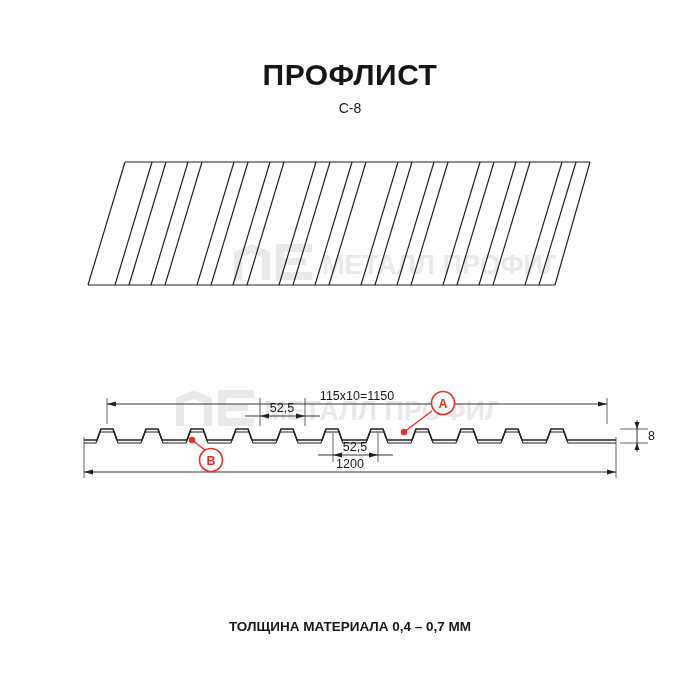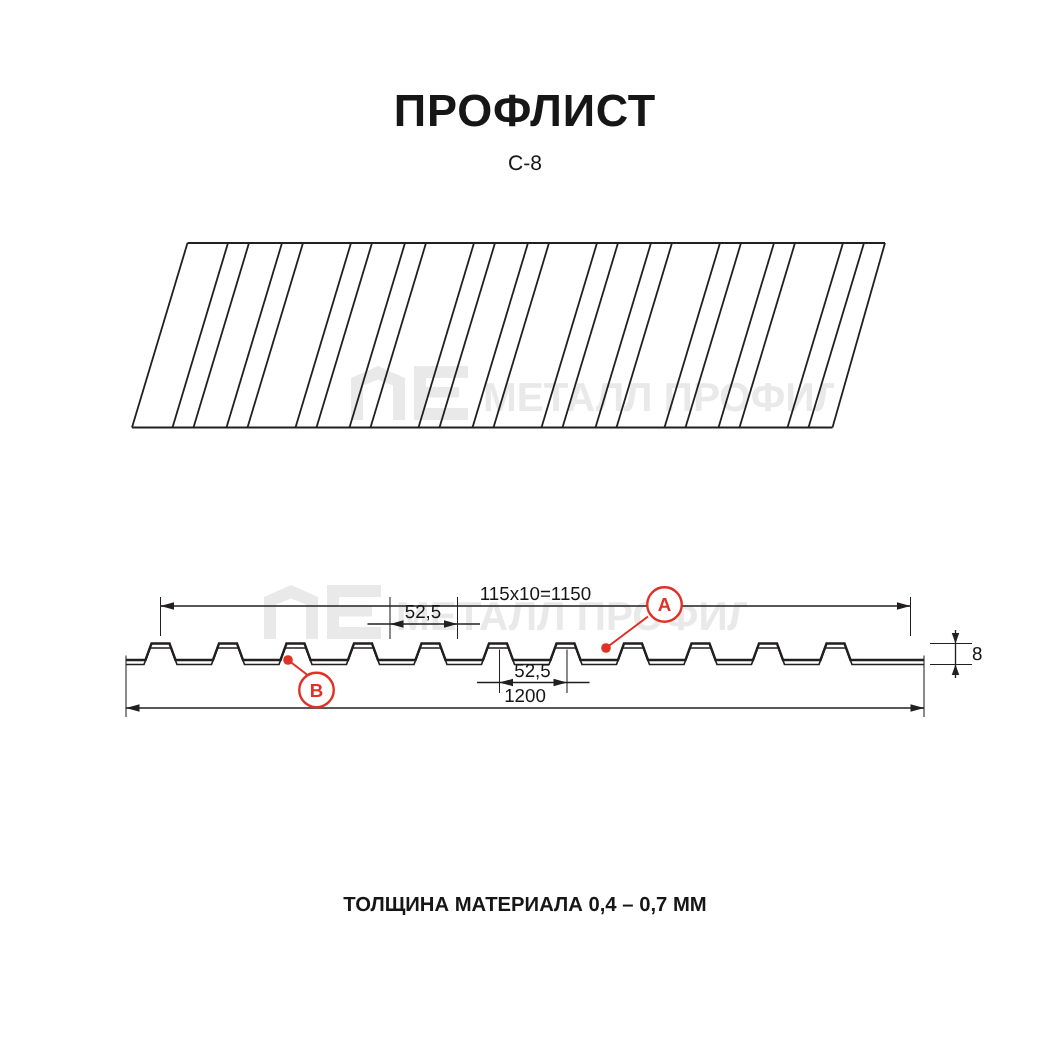--- a/index.html
+++ b/index.html
@@ -36,21 +36,21 @@
     top: 100px;
     left: 0;
     width: 700px;
     text-align: center;
     font-size: 14px;
     font-weight: normal;
     color: #161616;
   }
   .footer-note {
     position: absolute;
-    top: 595px;
+    top: 619px;
     left: 0;
     width: 700px;
     text-align: center;
     font-size: 13.5px;
     font-weight: bold;
     color: #161616;
   }
   .drawing {
     position: absolute;
     top: 0;

